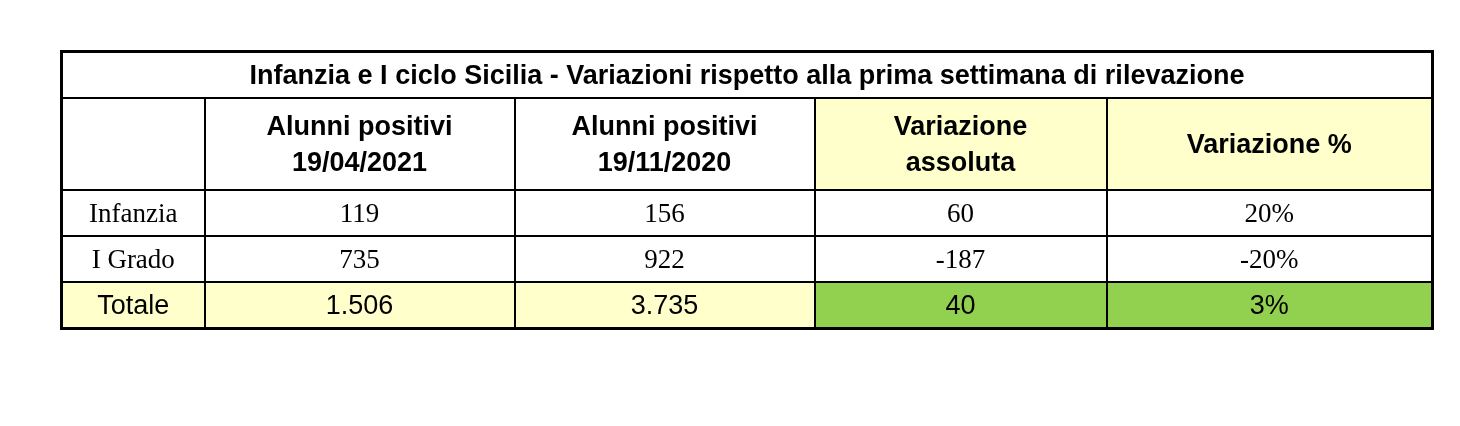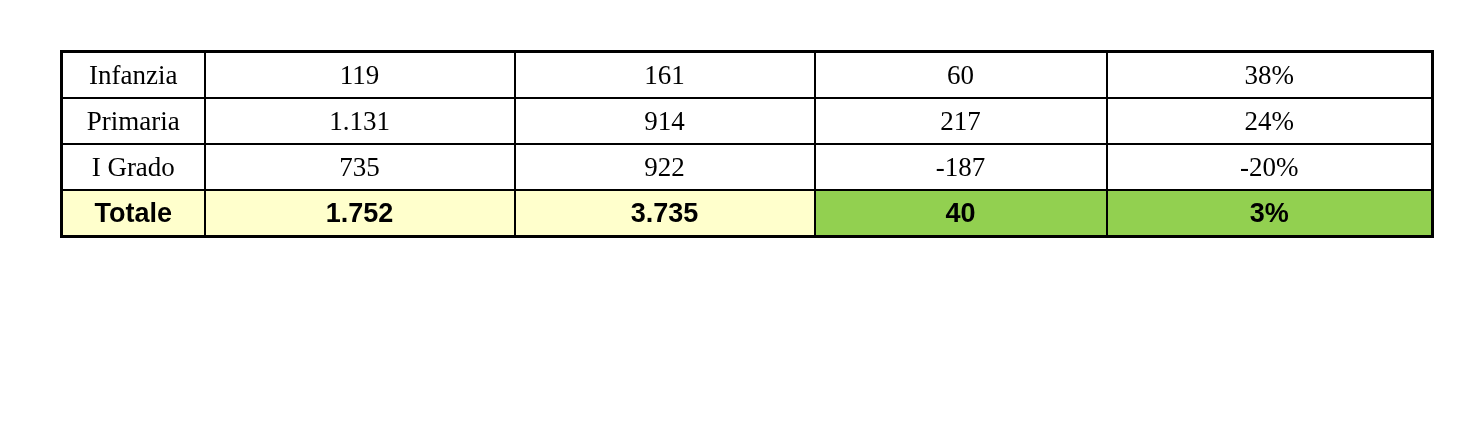--- a/index.html
+++ b/index.html
@@ -50,61 +50,67 @@
     white-space: pre-line;
     line-height: 1.35;
   }
   tr.data-row td { height: 44px; font-family: Liberation Serif, serif; }
   td.row-label {
     text-align: left;
     padding-left: 9px;
   }
   tr.total-row td {
     height: 44px;
-    font-weight: bold;
+    font-weight: normal;
   }
   td.bg-yellow { background: var(--highlight_yellow, #FFFFCC); }
   td.bg-green  { background: var(--highlight_green, #92D050); }
 </style>
 </head>
 <body>
 
 <div class="page">
   <table class="vtable">
     <colgroup>
       <col class="c0">
         <col class="c1">
         <col class="c2">
         <col class="c3">
         <col class="c4">
     </colgroup>
     <tbody>
+      <tr>
+        <td class="title-cell" colspan="5">Infanzia e I ciclo Sicilia - Variazioni rispetto alla prima settimana di rilevazione</td>
+      </tr>
+      <tr class="header-row">
+        <td></td>
+        <td>Alunni positivi
+19/04/2021</td>
+        <td>Alunni positivi
+19/11/2020</td>
+        <td class="bg-yellow">Variazione
+assoluta</td>
+        <td class="bg-yellow">Variazione %</td>
+      </tr>
       <tr class="data-row">
         <td class="row-label">Infanzia</td>
         <td>119</td>
-        <td>161</td>
+        <td>156</td>
         <td>60</td>
-        <td>38%</td>
-      </tr>
-      <tr class="data-row">
-        <td class="row-label">Primaria</td>
-        <td>1.131</td>
-        <td>914</td>
-        <td>217</td>
-        <td>24%</td>
+        <td>20%</td>
       </tr>
       <tr class="data-row">
         <td class="row-label">I Grado</td>
         <td>735</td>
         <td>922</td>
         <td>-187</td>
         <td>-20%</td>
       </tr>
       <tr class="total-row">
         <td class="row-label bg-yellow">Totale</td>
-        <td class="bg-yellow">1.752</td>
+        <td class="bg-yellow">1.506</td>
         <td class="bg-yellow">3.735</td>
         <td class="bg-green">40</td>
         <td class="bg-green">3%</td>
       </tr>
     </tbody>
   </table>
 </div>
 
 </body></html>

